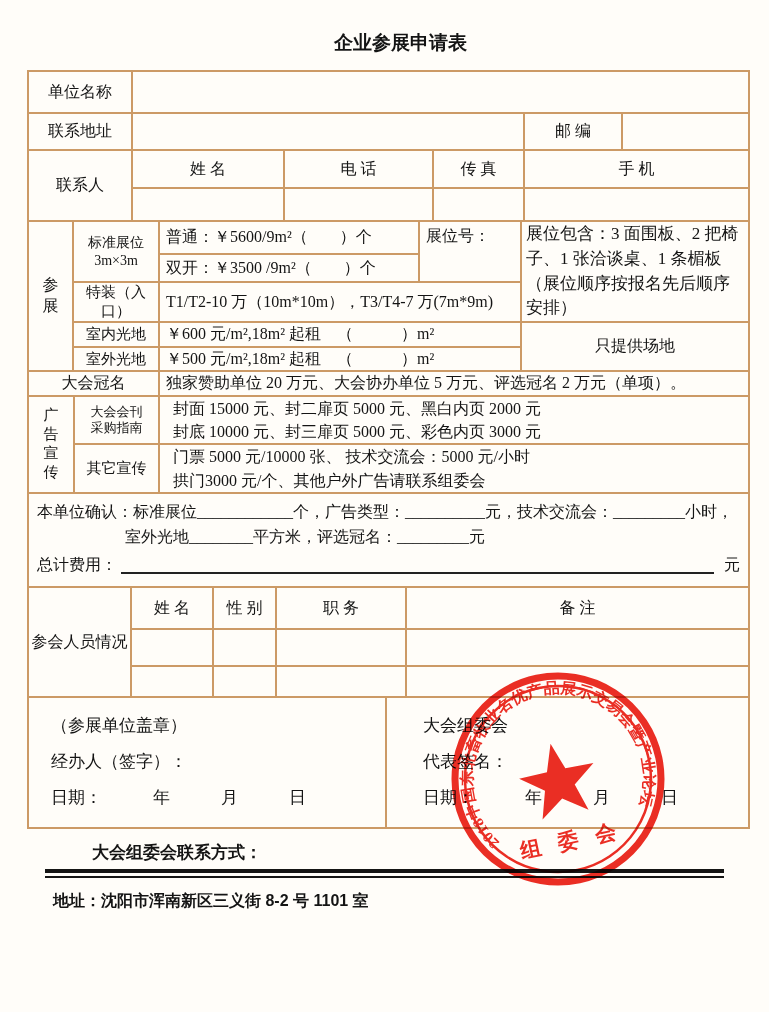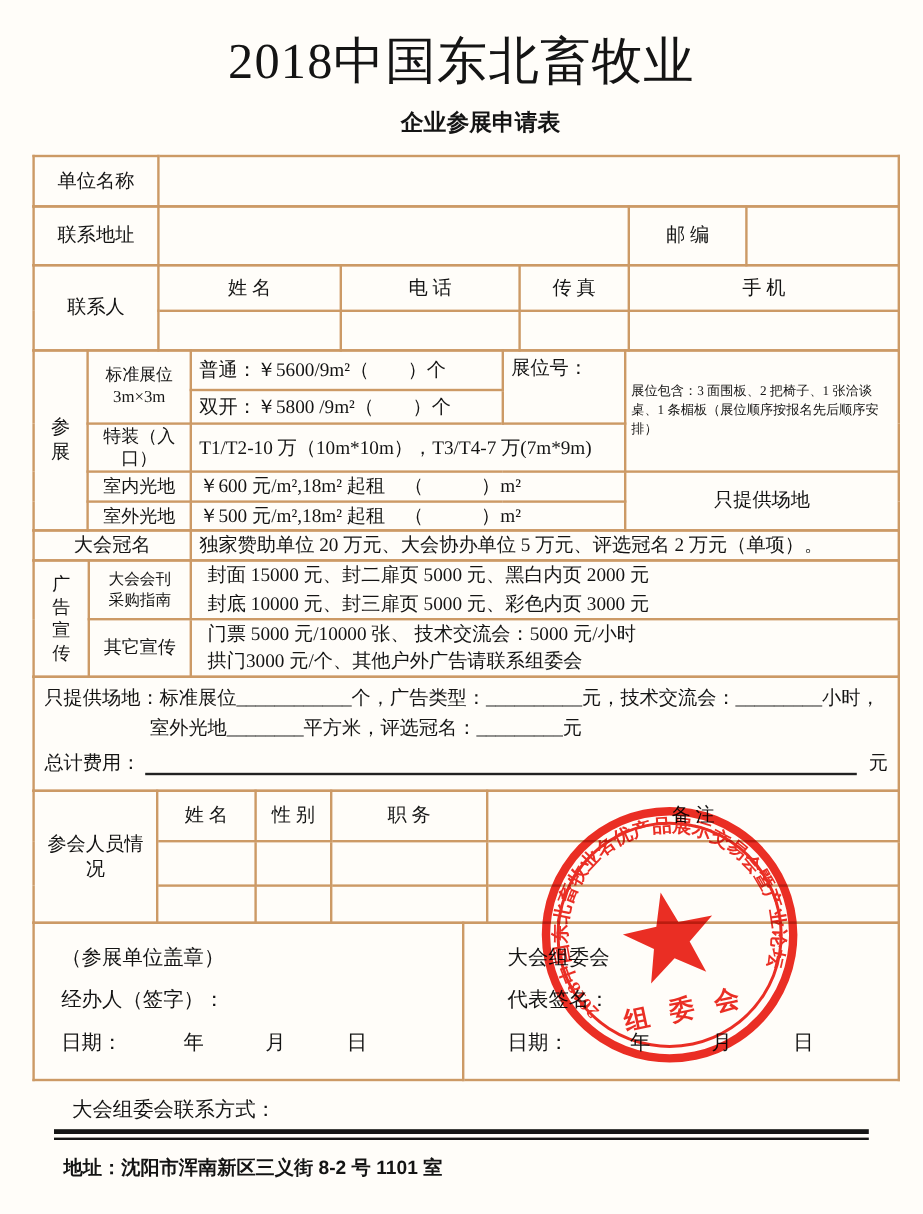--- a/index.html
+++ b/index.html
@@ -21,42 +21,41 @@
     font-family:"Liberation Sans","DejaVu Sans",sans-serif;padding-left:32px;}
   
   table{border-collapse:collapse;table-layout:fixed;width:721px;margin-left:27px;}
   table + table{margin-top:-2px;}
   td{border:2px solid var(--bd);font-size:16px;color:var(--ink);
      padding:0 6px;overflow:hidden;vertical-align:middle;background:transparent;}
   .c{text-align:center;border-radius:18px;}
   .small{font-size:13px;line-height:1.25;}
   .vlabel{display:flex;flex-direction:column;justify-content:space-around;align-items:center;height:100%;}
   .twoline{line-height:1.45;padding-left:13px;}
-  .nopadtd{padding:0 10px;}
+  .nopadtd{padding:0 0;}
   
   .confirm-cell{padding:6px 8px 8px 8px;line-height:1.55;font-size:16px;}
   .confirm-indent{margin-left:88px;}
   .total-row{display:flex;align-items:flex-end;margin-top:4px;}
   .fill-line{flex:1;border-bottom:2px solid #222;margin:0 10px 4px 4px;height:1px;}
   
   .sig-cell{vertical-align:bottom;padding:10px 6px 12px 22px;line-height:2.1;font-size:17px;}
   
   .stamp{position:absolute;left:447px;top:668px;width:222px;height:222px;
     transform:rotate(-12deg);opacity:.9;mix-blend-mode:multiply;pointer-events:none;}
   
   .footer{margin-top:12px;font-family:"Liberation Sans","DejaVu Sans",sans-serif;}
-  .footer-head{margin-left:60px;font-size:17px;font-weight:normal;}
+  .footer-head{margin-left:92px;font-size:17px;font-weight:bold;}
   .footer-rule{margin:5px 45px 0 45px;border-top:4px solid #151515;border-bottom:2px solid #151515;height:3px;}
   .footer-line{margin:13px 0 0 53px;font-size:16px;font-weight:bold;display:flex;gap:42px;}
 </style>
 </head>
 <body>
 
 <div class="title-wrap">
-  <div class="title-l1">2018中国东北畜牧业</div>
 </div>
 <div class="form-title">企业参展申请表</div>
 
 <table style="margin-top:14px">
   <colgroup>
       <col style="width:104px">
       <col style="width:617px">
     </colgroup>
   <tbody>
       <tr style="height:42px">
@@ -67,21 +66,21 @@
   </table>
 
 <table>
   <colgroup>
       <col style="width:104px">
       <col style="width:392px">
       <col style="width:98px">
       <col style="width:127px">
     </colgroup>
   <tbody>
-      <tr style="height:49px">
+      <tr style="height:37px">
     <td class="c">联系地址</td>
     <td></td>
     <td class="c">邮  编</td>
     <td></td>
   </tr>
 </tbody>
   </table>
 
 <table>
   <colgroup>
@@ -123,24 +122,24 @@
         <span>参</span>
         <span>展</span>
       </div>
     </td>
     <td rowspan="2" class="c small nopadtd" style="font-size:14px">
       <div>标准展位</div>
       <div>3m×3m</div>
     </td>
     <td>普通：￥5600/9m²（　　）个</td>
     <td rowspan="2" style="vertical-align:top;padding-top:4px">展位号：</td>
-    <td rowspan="3" class="twoline nopadtd" style="padding:0 4px;font-size:11px">展位包含：3 面围板、2 把椅子、1 张洽谈桌、1 条楣板（展位顺序按报名先后顺序安排）</td>
+    <td rowspan="3" class="twoline nopadtd" style="padding:0 4px;font-size:17px">展位包含：3 面围板、2 把椅子、1 张洽谈桌、1 条楣板（展位顺序按报名先后顺序安排）</td>
   </tr>
   <tr style="height:28px">
-    <td>双开：￥5800 /9m²（　　）个</td>
+    <td>双开：￥3500 /9m²（　　）个</td>
   </tr>
   <tr style="height:26px">
     <td class="c nopadtd" style="font-size:15px">特装（入口）</td>
     <td colspan="2">T1/T2-10 万（10m*10m），T3/T4-7 万(7m*9m)</td>
   </tr>
   <tr style="height:25px">
     <td class="c nopadtd" style="font-size:15px">室内光地</td>
     <td colspan="2">￥600 元/m²,18m² 起租　（　　　）m²</td>
     <td rowspan="2" class="c">只提供场地</td>
   </tr>
@@ -195,21 +194,21 @@
 </tbody>
   </table>
 
 <table>
   <colgroup>
       <col style="width:721px">
     </colgroup>
   <tbody>
       <tr style="height:63px">
     <td class="confirm-cell">
-      <div>只提供场地：标准展位____________个，广告类型：__________元，技术交流会：_________小时，</div>
+      <div>本单位确认：标准展位____________个，广告类型：__________元，技术交流会：_________小时，</div>
       <div class="confirm-indent">室外光地________平方米，评选冠名：_________元</div>
       <div class="total-row">
         <span>总计费用：</span>
         <span class="fill-line"></span>
         <span>元</span>
       </div>
     </td>
   </tr>
 </tbody>
   </table>

